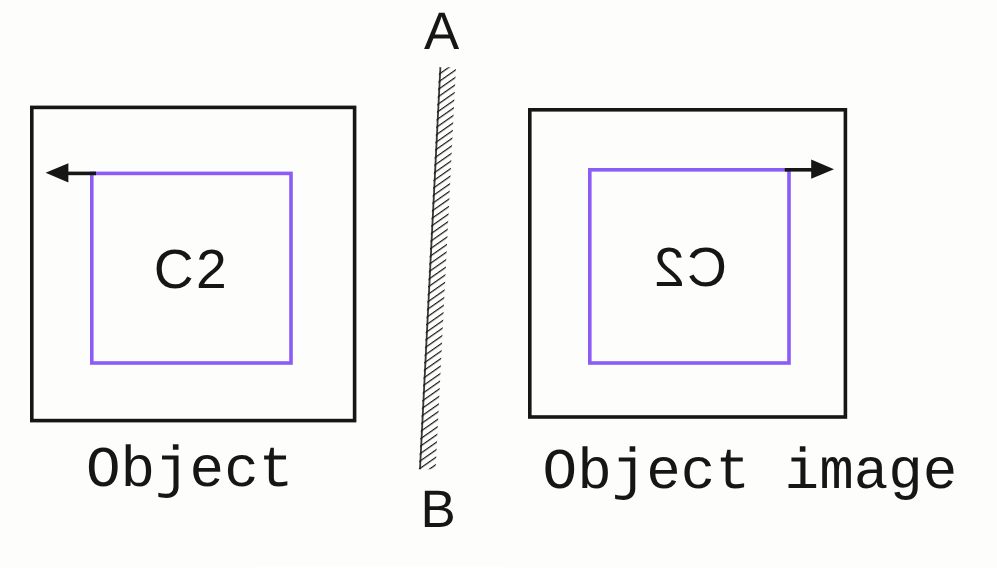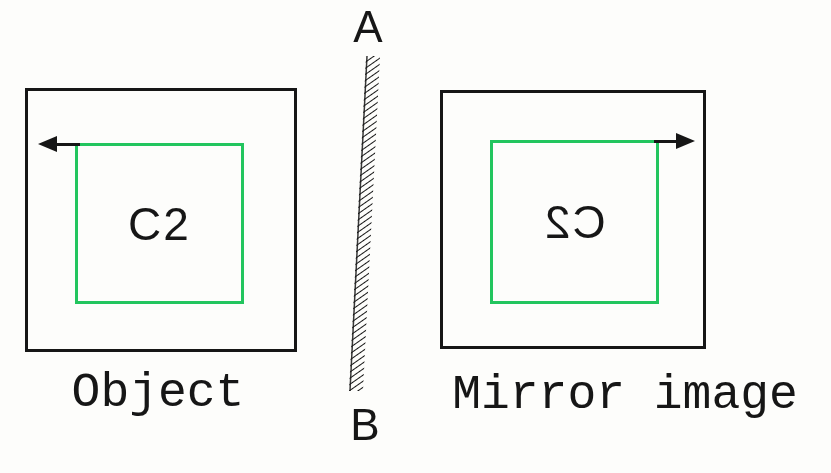--- a/index.html
+++ b/index.html
@@ -18,21 +18,21 @@
   }
 
   
   .outer-square {
     position: absolute;
     border: 3px solid #161616;
     background: transparent;
   }
   .inner-square {
     position: absolute;
-    border: 3px solid #22c55e;
+    border: 3px solid #8b5cf6;
     display: flex;
     align-items: center;
     justify-content: center;
   }
   .inner-text {
     font-size: 46px;
     letter-spacing: 2px;
     color: #161616;
   }
   .flipped {
@@ -115,15 +115,15 @@
 
   <div class="outer-square" style="left:440px; top:90px; width:260px; height:253px;"></div>
 
   <div class="inner-square" style="left:490px; top:140px; width:163px; height:158px;">
     <span class="inner-text flipped">C2</span>
   </div>
 
   <div class="arrow-line" style="left:654px; top:140px; width:24px;"></div>
   <div class="arrowhead-right" style="left:676px; top:133px;"></div>
 
-  <div class="caption" style="left:445px; top:368px; width:360px;">Mirror image</div>
+  <div class="caption" style="left:445px; top:368px; width:360px;">Object image</div>
 
 </div>
 
 </body></html>

